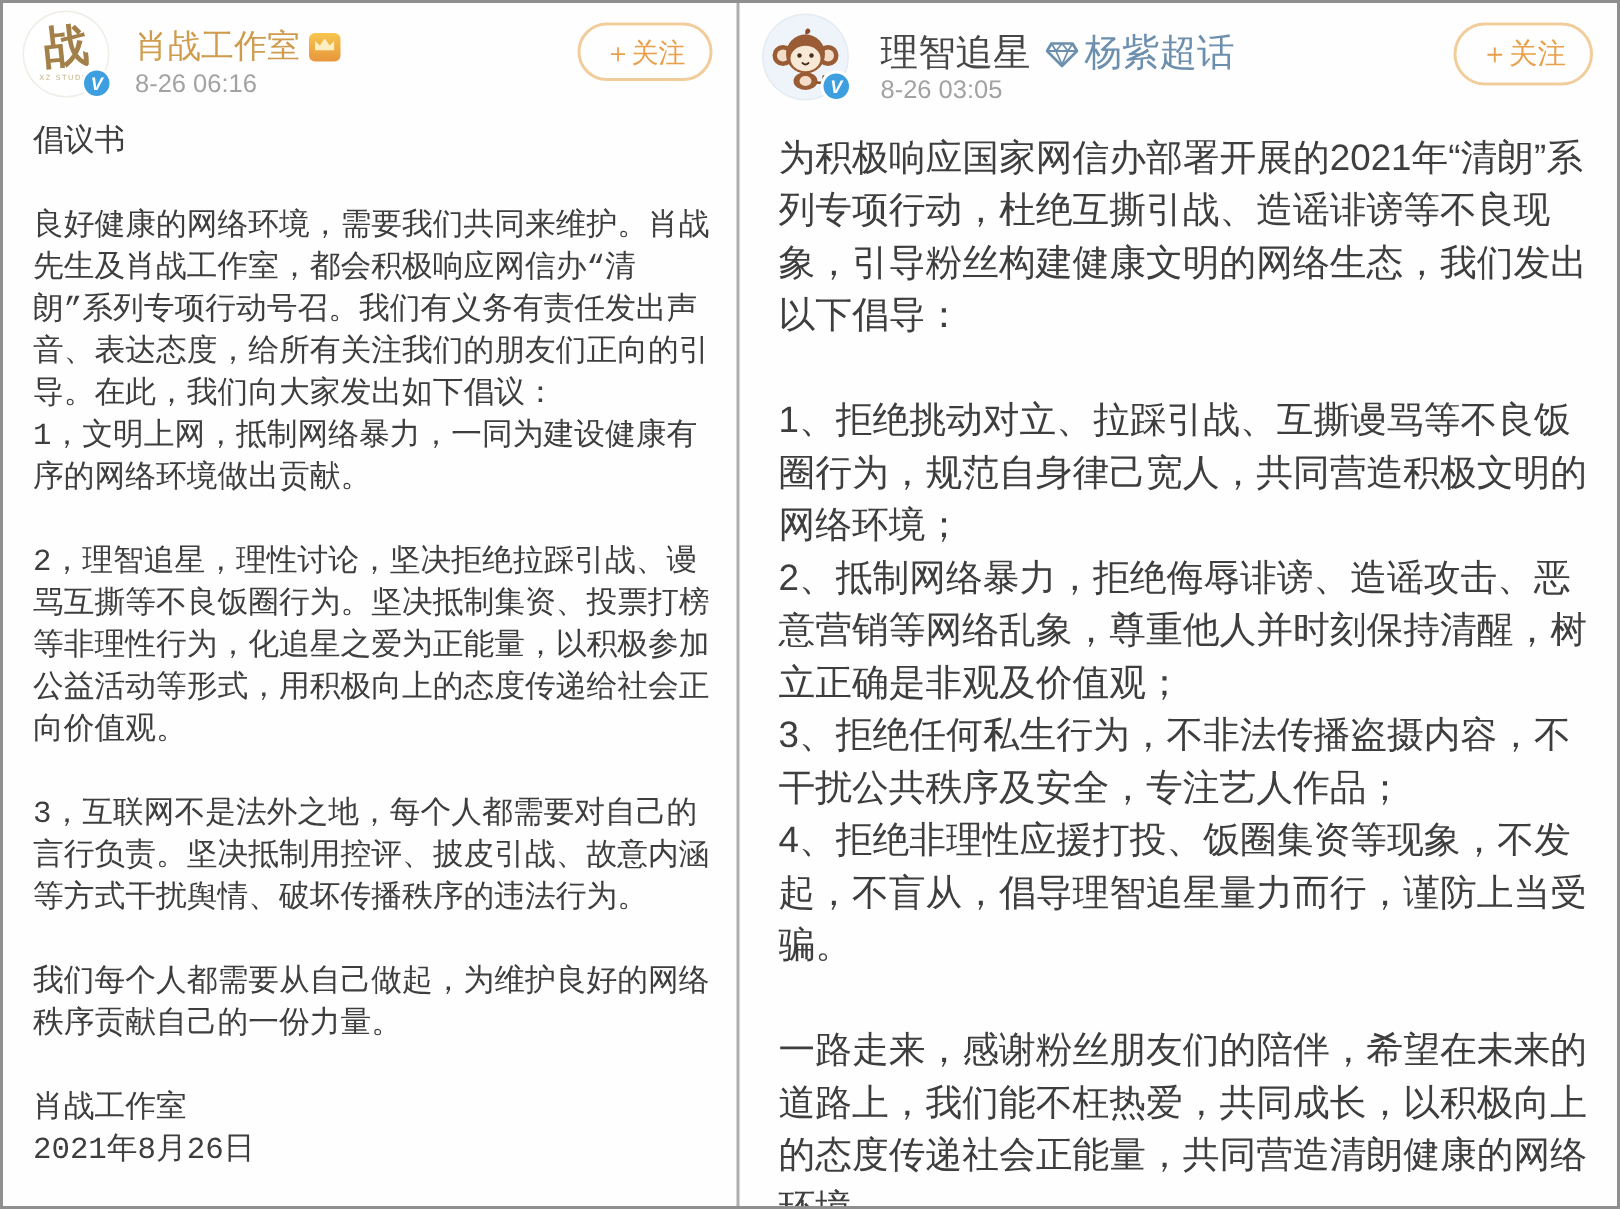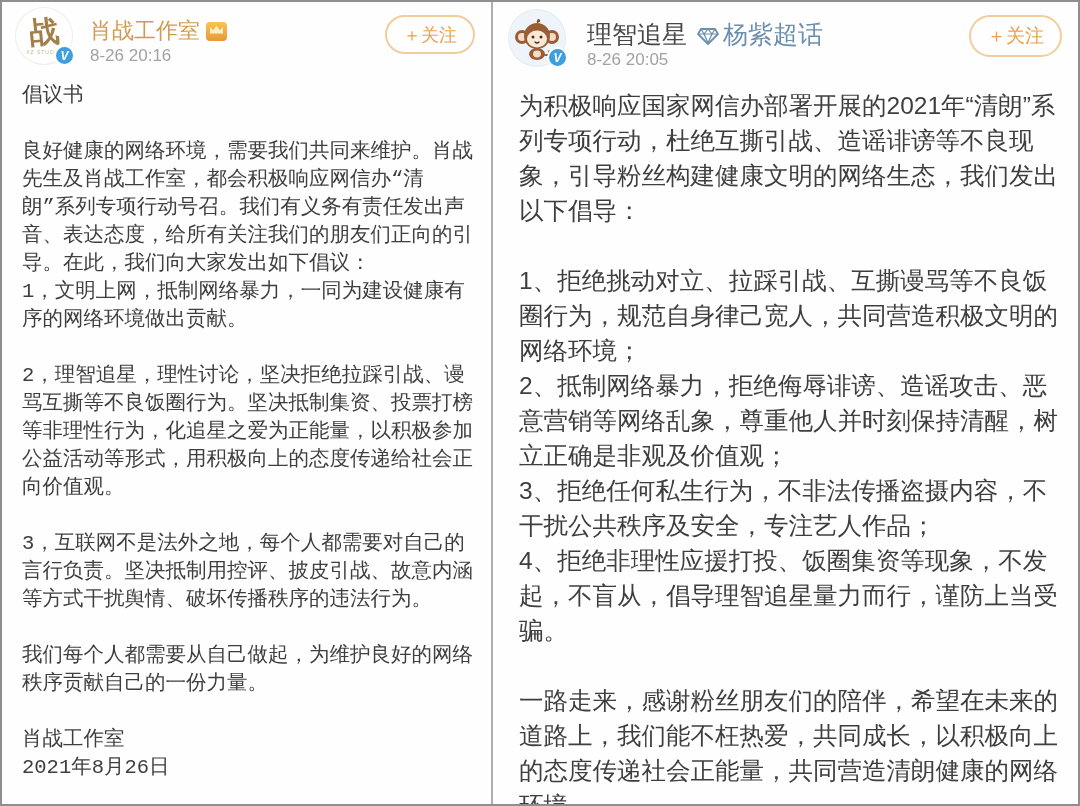--- a/index.html
+++ b/index.html
@@ -111,21 +111,21 @@
         <span class="zhan-char">战</span>
         <span class="zhan-caption">XZ STUDIO</span>
         <span class="v-badge">V</span>
       </div>
 
       <div class="name-row">
         <span class="screen-name">肖战工作室</span>
         <span class="gold-badge"></span>
       </div>
 
-      <div class="post-time">8-26 20:16</div>
+      <div class="post-time">8-26 06:16</div>
 
       <button class="follow-btn">＋关注</button>
     </header>
 
     <div class="post-body">倡议书
 
 良好健康的网络环境，需要我们共同来维护。肖战先生及肖战工作室，都会积极响应网信办“清朗”系列专项行动号召。我们有义务有责任发出声音、表达态度，给所有关注我们的朋友们正向的引导。在此，我们向大家发出如下倡议：
 1，文明上网，抵制网络暴力，一同为建设健康有序的网络环境做出贡献。
 
 2，理智追星，理性讨论，坚决拒绝拉踩引战、谩骂互撕等不良饭圈行为。坚决抵制集资、投票打榜等非理性行为，化追星之爱为正能量，以积极参加公益活动等形式，用积极向上的态度传递给社会正向价值观。
@@ -172,21 +172,21 @@
           <span class="gem">
             <svg width="22" height="22" viewBox="0 0 22 22">
               <path d="M4 5 L18 5 L21 10 L11 20 L1 10 Z" fill="none" stroke="#6d8fae" stroke-width="1.8" stroke-linejoin="round"></path>
               <path d="M1 10 L21 10 M7 10 L11 19 L15 10 M4 5 L7 10 L11 5 L15 10 L18 5" fill="none" stroke="#6d8fae" stroke-width="1.2" stroke-linejoin="round"></path>
             </svg>
           </span>
           <span class="st-label">杨紫超话</span>
         </span>
       </div>
 
-      <div class="post-time">8-26 20:05</div>
+      <div class="post-time">8-26 03:05</div>
 
       <button class="follow-btn">＋关注</button>
     </header>
 
     <div class="post-body">为积极响应国家网信办部署开展的2021年“清朗”系列专项行动，杜绝互撕引战、造谣诽谤等不良现象，引导粉丝构建健康文明的网络生态，我们发出以下倡导：
 
 1、拒绝挑动对立、拉踩引战、互撕谩骂等不良饭圈行为，规范自身律己宽人，共同营造积极文明的网络环境；
 2、抵制网络暴力，拒绝侮辱诽谤、造谣攻击、恶意营销等网络乱象，尊重他人并时刻保持清醒，树立正确是非观及价值观；
 3、拒绝任何私生行为，不非法传播盗摄内容，不干扰公共秩序及安全，专注艺人作品；
 4、拒绝非理性应援打投、饭圈集资等现象，不发起，不盲从，倡导理智追星量力而行，谨防上当受骗。

